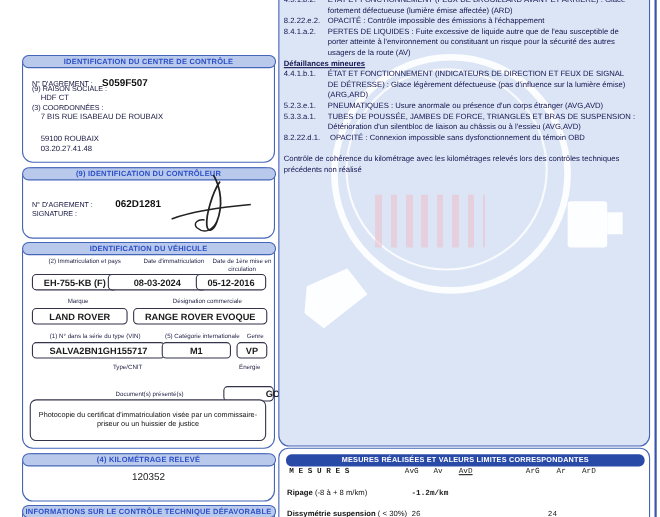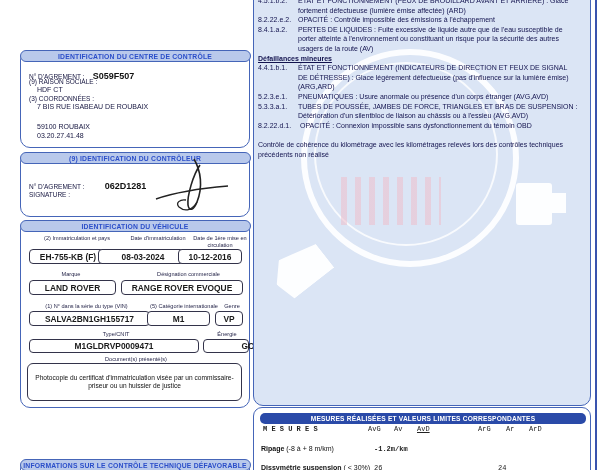--- a/index.html
+++ b/index.html
@@ -77,49 +77,52 @@
 
   <div class="lbox" style="top:220px;height:188px;">
     <div class="lhead">IDENTIFICATION DU VÉHICULE</div>
 
     <div class="fieldlbl" style="left:6px;top:14px;width:100px;">(2) Immatriculation et pays</div>
     <div class="fieldlbl" style="left:92px;top:14px;width:90px;">Date d'immatriculation</div>
     <div class="fieldlbl" style="left:168px;top:14px;width:62px;">Date de 1ère mise en circulation</div>
 
     <div class="vbox" style="left:8px;top:28px;width:78px;">EH-755-KB (F)</div>
     <div class="vbox" style="left:77px;top:28px;width:90px;">08-03-2024</div>
-    <div class="vbox" style="left:157px;top:28px;width:64px;">10-12-2016</div>
+    <div class="vbox" style="left:157px;top:28px;width:64px;">05-12-2016</div>
 
     <div class="fieldlbl" style="left:10px;top:50px;width:80px;">Marque</div>
     <div class="fieldlbl" style="left:110px;top:50px;width:115px;">Désignation commerciale</div>
 
     <div class="vbox" style="left:100px;top:59px;width:122px;">RANGE ROVER EVOQUE</div>
     <div class="vbox" style="left:8px;top:59px;width:87px;">LAND ROVER</div>
 
     <div class="fieldlbl" style="left:8px;top:82px;width:115px;">(1) N° dans la série du type (VIN)</div>
     <div class="fieldlbl" style="left:118px;top:82px;width:90px;">(5) Catégorie internationale</div>
     <div class="fieldlbl" style="left:196px;top:82px;width:30px;">Genre</div>
 
     <div class="vbox" style="left:8px;top:90px;width:121px;">SALVA2BN1GH155717</div>
     <div class="vbox" style="left:126px;top:90px;width:63px;">M1</div>
     <div class="vbox" style="left:194px;top:90px;width:28px;">VP</div>
 
     <div class="fieldlbl" style="left:50px;top:110px;width:90px;">Type/CNIT</div>
     <div class="fieldlbl" style="left:186px;top:110px;width:40px;">Énergie</div>
 
-    <div class="vbox" style="left:8px;top:118px;width:170px;height:14px;">M1GLDRVP0009471</div>
-    <div class="vbox" style="left:182px;top:118px;width:25px;height:14px;padding-left:44px;">GO</div>
+    <div class="vbox" style="left:182px;top:130px;width:25px;height:14px;padding-left:44px;">GO</div>
 
     <div class="fieldlbl" style="left:60px;top:135px;width:110px;">Document(s) présenté(s)</div>
     <div class="abs" style="left:6px;top:142px;width:215px;height:38px;border:1px solid #33334a;border-radius:6px;background:#fff;
                 display:flex;align-items:center;justify-content:center;box-sizing:border-box;">
       <div style="font-size:6.6px;color:#111;text-align:center;line-height:8.4px;padding:0 4px;">Photocopie du certificat d'immatriculation visée par un commissaire-priseur ou un huissier de justice</div>
     </div>
   </div>
 
+  <div class="lbox" style="top:412px;height:44px;">
+    <div class="lhead">(4) KILOMÉTRAGE RELEVÉ</div>
+    <div class="abs" style="left:0;top:15px;width:100%;text-align:center;font-size:9px;color:#222;">120352</div>
+  </div>
 
   <div class="lbox" style="top:459px;height:30px;">
     <div class="lhead">INFORMATIONS SUR LE CONTRÔLE TECHNIQUE DÉFAVORABLE</div>
   </div>
 
   <div id="rpanel">
 
     <div class="wm" style="left:47px;top:62px;width:206px;height:206px;border:6px solid rgba(255,255,255,.92);border-radius:50%;"></div>
     <div class="wm" style="left:60px;top:75px;width:180px;height:180px;border:2px solid rgba(255,255,255,.8);border-radius:50%;"></div>
     <div class="wm" style="left:87px;top:190px;width:100px;height:48px;z-index:0;

